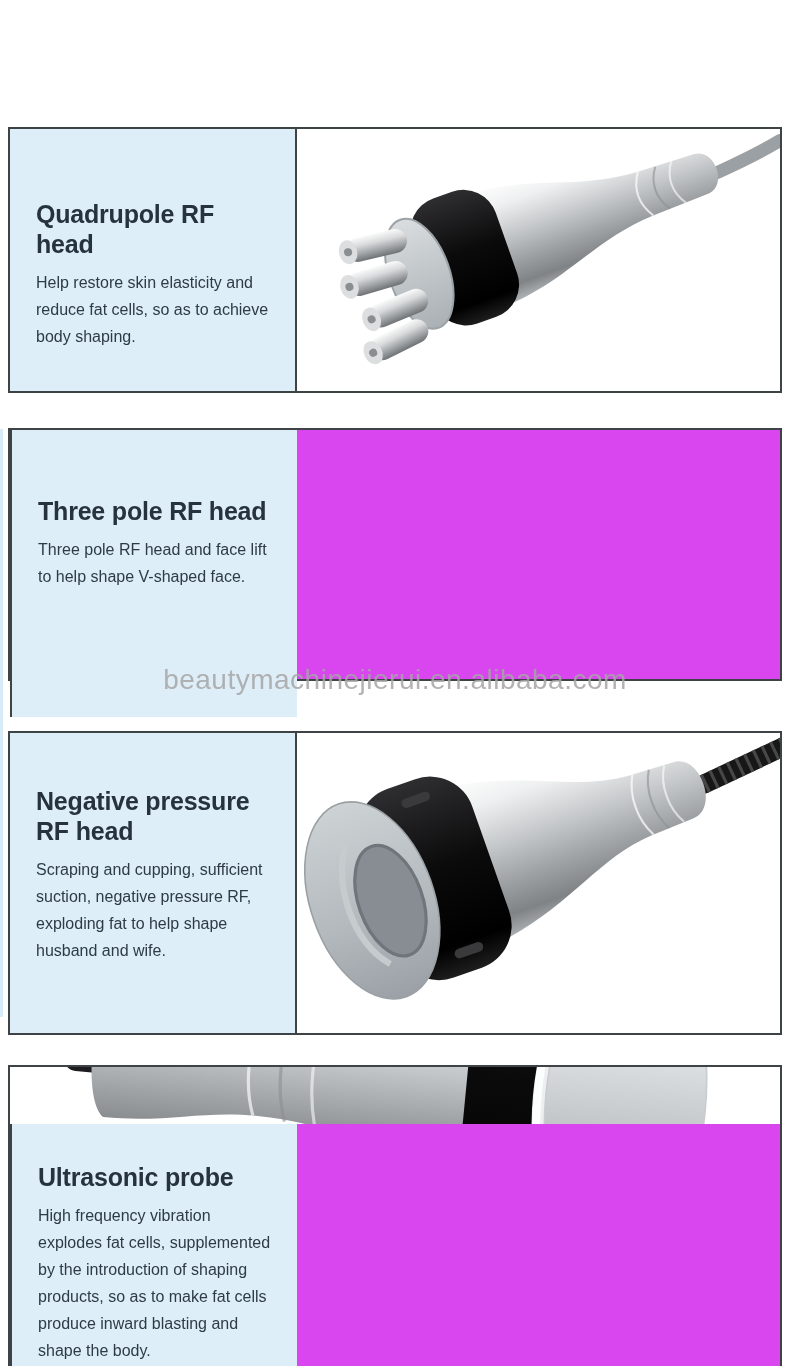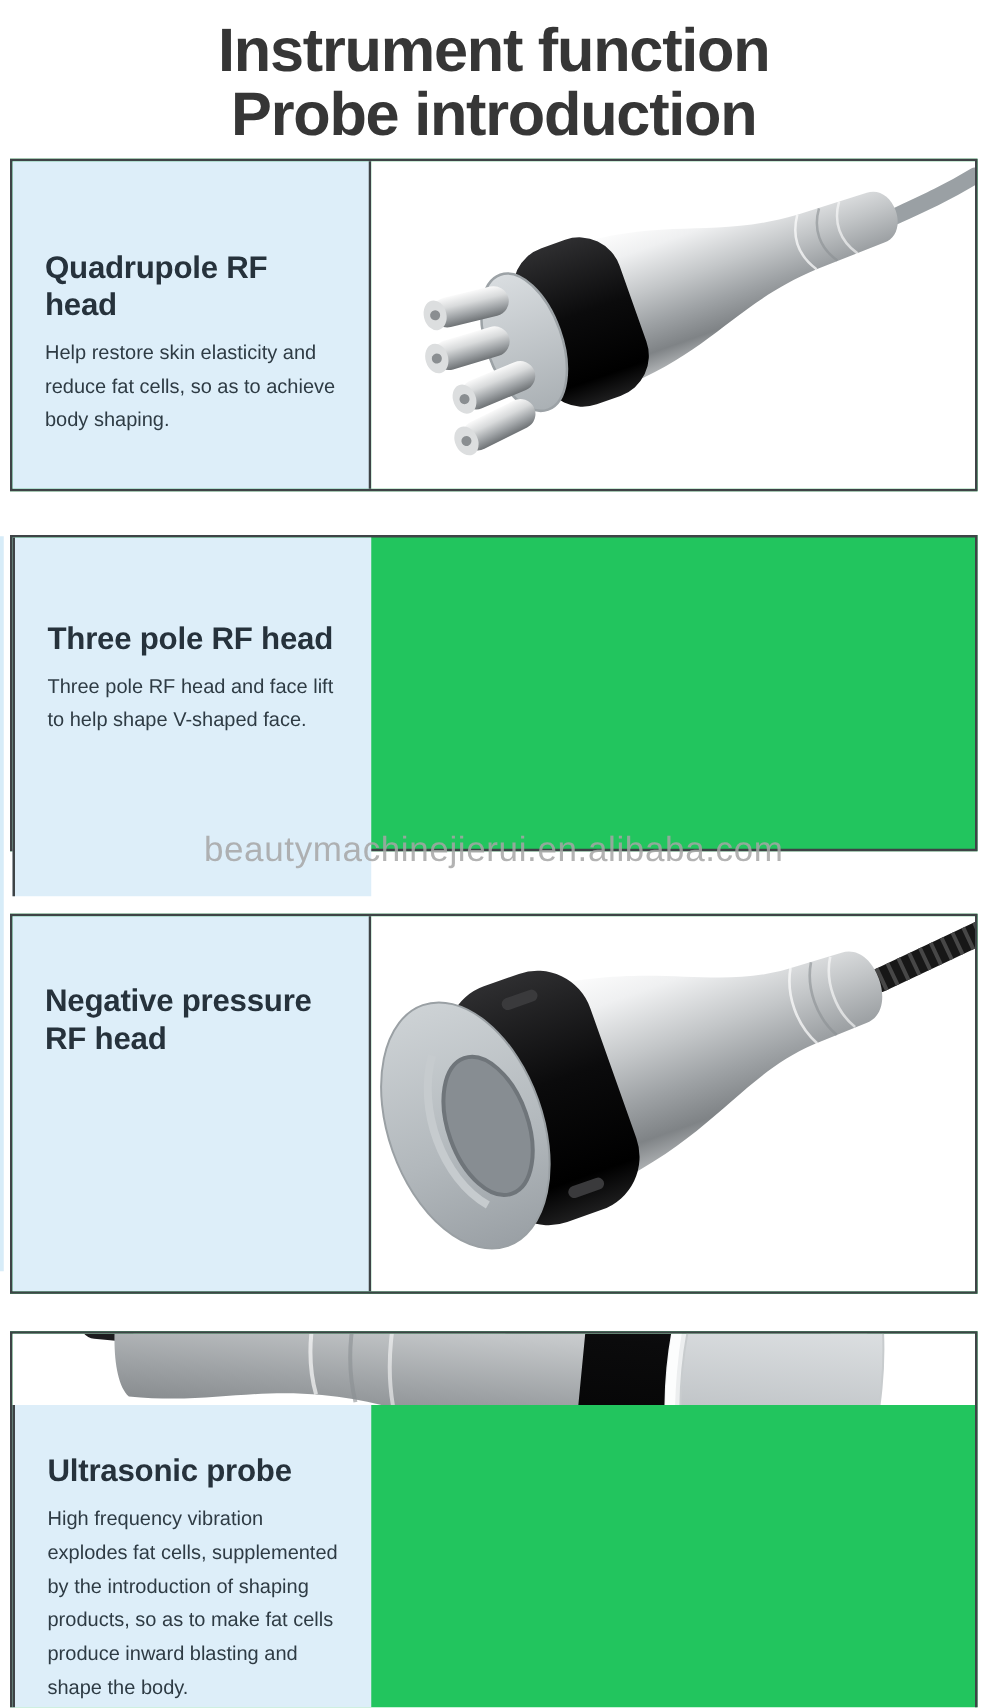--- a/index.html
+++ b/index.html
@@ -6,21 +6,21 @@
   .page{
     position:relative;width:790px;height:1366px;background:#ffffff;overflow:hidden;
     font-family:"Liberation Sans", sans-serif;
   }
   .title{
     position:absolute;top:16px;left:0;width:790px;text-align:center;
     font-size:49px;line-height:51px;font-weight:700;color:#363636;letter-spacing:-1px;
   }
   .row{
     position:absolute;left:8px;width:774px;box-sizing:border-box;
-    border:2px solid #3e4346;background:#22c55e;display:flex;
+    border:2px solid #3e4346;background:#d946ef;display:flex;
   }
   .row1{top:127px;height:266px;}
   .row2{top:428px;height:253px;flex-direction:column;}
   .row3{top:731px;height:304px;}
   .row4{top:1065px;height:348px;flex-direction:column;}
   .cell{box-sizing:border-box;height:100%;}
   .cell-text{width:287px;background:#ddeef9;flex:0 0 287px;}
   .row1 .cell-text,.row3 .cell-text{border-right:2px solid #3e4346;}
   .row2 .cell-text,.row4 .cell-text{border-left:2px solid #3e4346;}
   .cell-img{flex:1 1 auto;background:#ffffff;overflow:hidden;}
@@ -43,24 +43,20 @@
   }
   .edge-strip{
     position:absolute;left:0;top:429px;width:3px;height:588px;background:#d7ecf8;
   }
 </style>
 </head>
 <body>
 
 <div class="page">
 
-  <div class="title">
-    <div>Instrument function</div>
-    <div>Probe introduction</div>
-  </div>
 
   <div class="row row1">
     <div class="cell cell-text">
       <div class="panel-inner">
         <h2 class="panel-heading">Quadrupole RF head</h2>
         <p class="panel-desc">Help restore skin elasticity and reduce fat cells, so as to achieve body shaping.</p>
       </div>
     </div>
     <div class="cell cell-img">
       <svg viewBox="0 0 481 262" preserveAspectRatio="xMidYMid slice">
@@ -183,20 +179,21 @@
     </div>
   </div>
 
   <div class="watermark">beautymachinejierui.en.alibaba.com</div>
   <div class="edge-strip"></div>
 
   <div class="row row3">
     <div class="cell cell-text">
       <div class="panel-inner">
         <h2 class="panel-heading">Negative pressure RF head</h2>
+        <p class="panel-desc">Scraping and cupping, sufficient suction, negative pressure RF, exploding fat to help shape husband and wife.</p>
       </div>
     </div>
     <div class="cell cell-img">
       <svg viewBox="0 0 481 282" preserveAspectRatio="xMidYMid slice">
         <defs>
           <linearGradient id="p3m" x1="0" y1="0" x2="0" y2="1">
             <stop offset="0" stop-color="#fdfdfd"></stop>
               <stop offset=".18" stop-color="#eff0f1"></stop>
             <stop offset=".45" stop-color="#c3c6c8"></stop>
               <stop offset=".66" stop-color="#9ea2a5"></stop>

